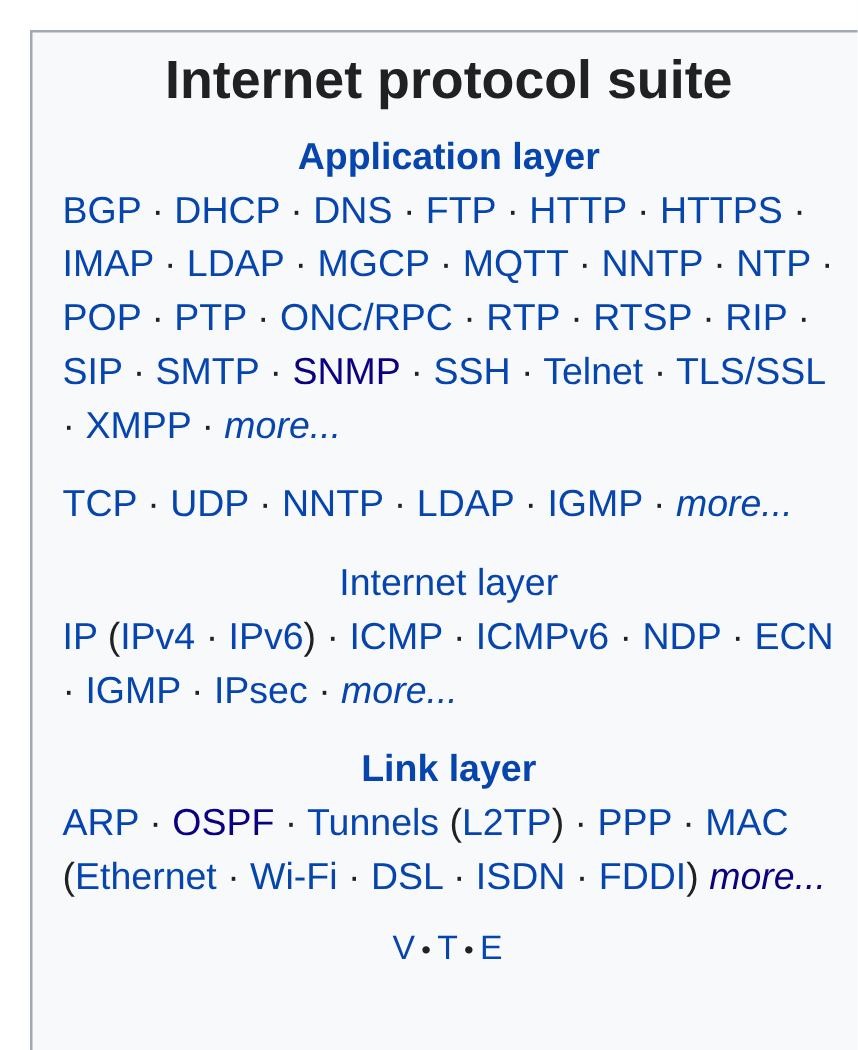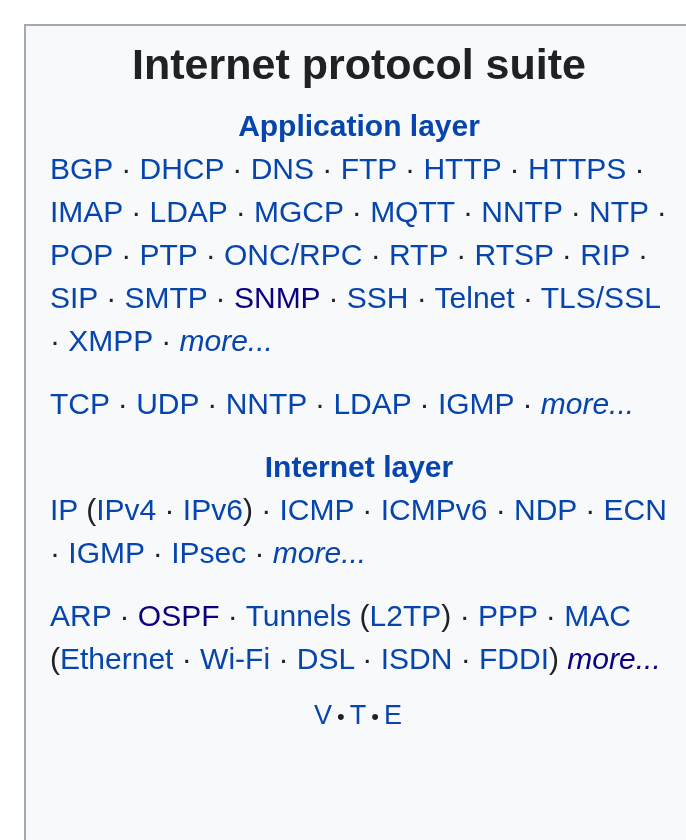--- a/index.html
+++ b/index.html
@@ -72,24 +72,25 @@
 
     <div id="sections-root">
         <div class="layer-section">
           <div class="layer-header"><a class="lnk" style="font-weight: bold;">Application layer</a></div>
           <div class="layer-content"><a class="lnk">BGP</a><span class="sep"> · </span><a class="lnk">DHCP</a><span class="sep"> · </span><a class="lnk">DNS</a><span class="sep"> · </span><a class="lnk">FTP</a><span class="sep"> · </span><a class="lnk">HTTP</a><span class="sep"> · </span><a class="lnk">HTTPS</a><span class="sep"> · </span><a class="lnk">IMAP</a><span class="sep"> · </span><a class="lnk">LDAP</a><span class="sep"> · </span><a class="lnk">MGCP</a><span class="sep"> · </span><a class="lnk">MQTT</a><span class="sep"> · </span><a class="lnk">NNTP</a><span class="sep"> · </span><a class="lnk">NTP</a><span class="sep"> · </span><a class="lnk">POP</a><span class="sep"> · </span><a class="lnk">PTP</a><span class="sep"> · </span><a class="lnk">ONC/RPC</a><span class="sep"> · </span><a class="lnk">RTP</a><span class="sep"> · </span><a class="lnk">RTSP</a><span class="sep"> · </span><a class="lnk">RIP</a><span class="sep"> · </span><a class="lnk">SIP</a><span class="sep"> · </span><a class="lnk">SMTP</a><span class="sep"> · </span><a class="lnk visited">SNMP</a><span class="sep"> · </span><a class="lnk">SSH</a><span class="sep"> · </span><a class="lnk">Telnet</a><span class="sep"> · </span><a class="lnk">TLS/SSL</a><span class="sep"> · </span><a class="lnk">XMPP</a><span class="sep"> · </span><a class="lnk more">more...</a></div>
         </div>
         <div class="layer-section">
           <div class="layer-content"><a class="lnk">TCP</a><span class="sep"> · </span><a class="lnk">UDP</a><span class="sep"> · </span><a class="lnk">NNTP</a><span class="sep"> · </span><a class="lnk">LDAP</a><span class="sep"> · </span><a class="lnk">IGMP</a><span class="sep"> · </span><a class="lnk more">more...</a></div>
         </div>
         <div class="layer-section">
-          <div class="layer-header"><a class="lnk" style="font-weight: bold; margin-top: 48px;">Internet layer</a></div>
+          <div class="layer-header"><a class="lnk" style="font-weight: normal; margin-top: 48px;">Internet layer</a></div>
           <div class="layer-content"><a class="lnk">IP</a><span class="sep"> (</span><a class="lnk">IPv4</a><span class="sep"> · </span><a class="lnk">IPv6</a><span class="sep">) · </span><a class="lnk">ICMP</a><span class="sep"> · </span><a class="lnk">ICMPv6</a><span class="sep"> · </span><a class="lnk">NDP</a><span class="sep"> · </span><a class="lnk">ECN</a><span class="sep"> · </span><a class="lnk">IGMP</a><span class="sep"> · </span><a class="lnk">IPsec</a><span class="sep"> · </span><a class="lnk more">more...</a></div>
         </div>
         <div class="layer-section">
+          <div class="layer-header"><a class="lnk" style="font-weight: bold;">Link layer</a></div>
           <div class="layer-content"><a class="lnk">ARP</a><span class="sep"> · </span><a class="lnk visited">OSPF</a><span class="sep"> · </span><a class="lnk">Tunnels</a><span class="sep"> (</span><a class="lnk">L2TP</a><span class="sep">) · </span><a class="lnk">PPP</a><span class="sep"> · </span><a class="lnk">MAC</a><span class="sep"> (</span><a class="lnk">Ethernet</a><span class="sep"> · </span><a class="lnk">Wi-Fi</a><span class="sep"> · </span><a class="lnk">DSL</a><span class="sep"> · </span><a class="lnk">ISDN</a><span class="sep"> · </span><a class="lnk">FDDI</a><span class="sep">)</span><span class="sep"> </span><a class="lnk more visited">more...</a></div>
         </div>
       </div>
 
     <div class="vte">
       <a class="lnk">V</a><span class="bullet">•</span><a class="lnk">T</a><span class="bullet">•</span><a class="lnk">E</a>
     </div>
   </div>
 </div>
 

